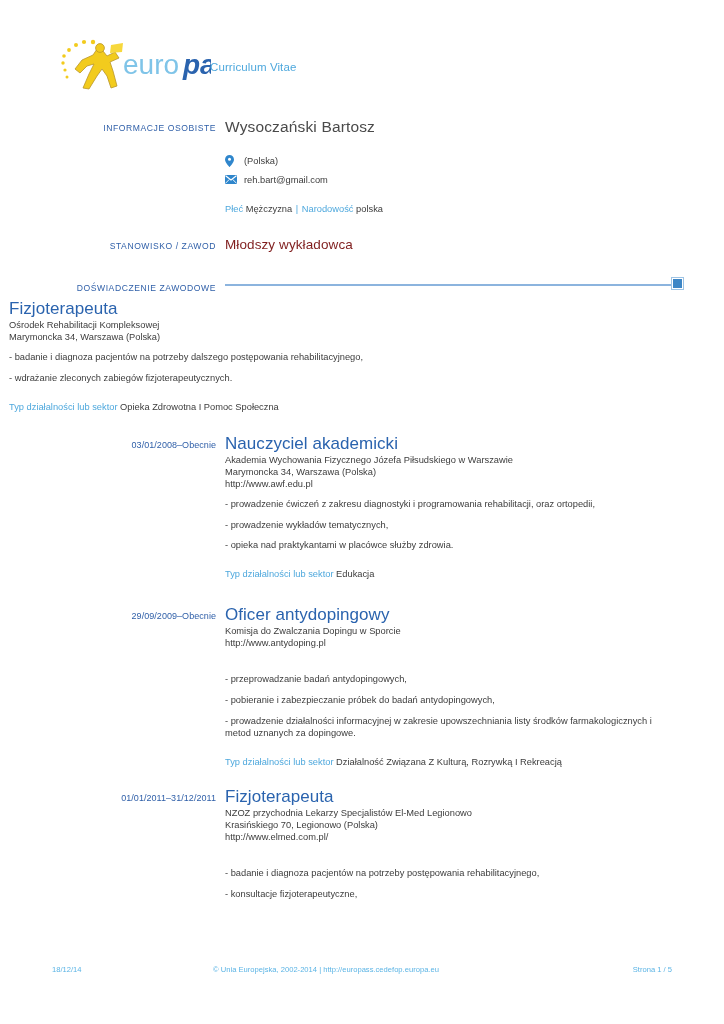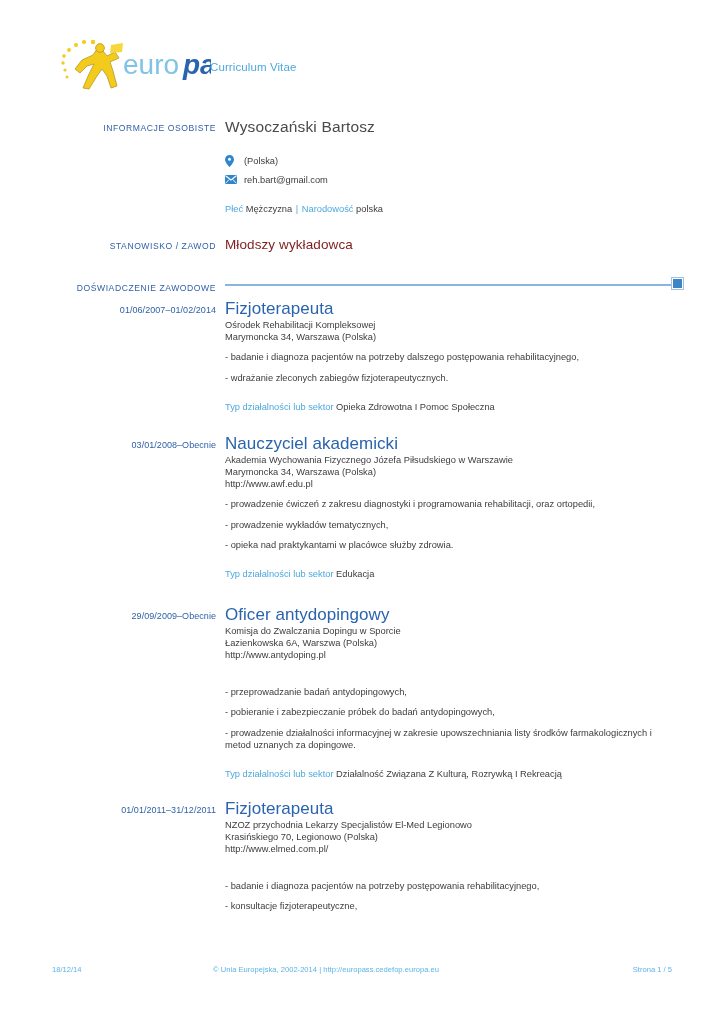--- a/index.html
+++ b/index.html
@@ -296,21 +296,20 @@
     <div class="col-label section-caps">DOŚWIADCZENIE ZAWODOWE</div>
     <div class="rule-wrap">
       <div class="rule-line"></div>
       <div class="rule-square"></div>
     </div>
   </div>
 </div>
 
 <div class="entries" id="entries-container">
     <div class="entry">
-      <div class="entry-dates">01/06/2007–01/02/2014</div>
       <div class="entry-body">
         <div class="entry-title">Fizjoterapeuta</div>
         <div class="entry-org">
           <div>Ośrodek Rehabilitacji Kompleksowej</div>
           <div>Marymoncka 34, Warszawa (Polska)</div>
         </div>
         <div class="entry-bullets">
           <div class="bullet">- badanie i diagnoza pacjentów na potrzeby dalszego postępowania rehabilitacyjnego,</div>
           <div class="bullet">- wdrażanie zleconych zabiegów fizjoterapeutycznych.</div>
         </div>
@@ -335,21 +334,20 @@
         <div class="entry-sector"><span class="lbl-blue">Typ działalności lub sektor</span><span> Edukacja</span></div>
       </div>
     </div>
     <div style="height: 28px;"></div>
     <div class="entry">
       <div class="entry-dates">29/09/2009–Obecnie</div>
       <div class="entry-body">
         <div class="entry-title">Oficer antydopingowy</div>
         <div class="entry-org">
           <div>Komisja do Zwalczania Dopingu w Sporcie</div>
-          <div>Łazienkowska 6A, Warszwa (Polska)</div>
           <div>http://www.antydoping.pl</div>
         </div>
         <div class="spacer-gap"></div>
         <div class="entry-bullets">
           <div class="bullet">- przeprowadzanie badań antydopingowych,</div>
           <div class="bullet">- pobieranie i zabezpieczanie próbek do badań antydopingowych,</div>
           <div class="bullet">- prowadzenie działalności informacyjnej w zakresie upowszechniania listy środków farmakologicznych i metod uznanych za dopingowe.</div>
         </div>
         <div class="entry-sector"><span class="lbl-blue">Typ działalności lub sektor</span><span> Działalność Związana Z Kulturą, Rozrywką I Rekreacją</span></div>
       </div>

